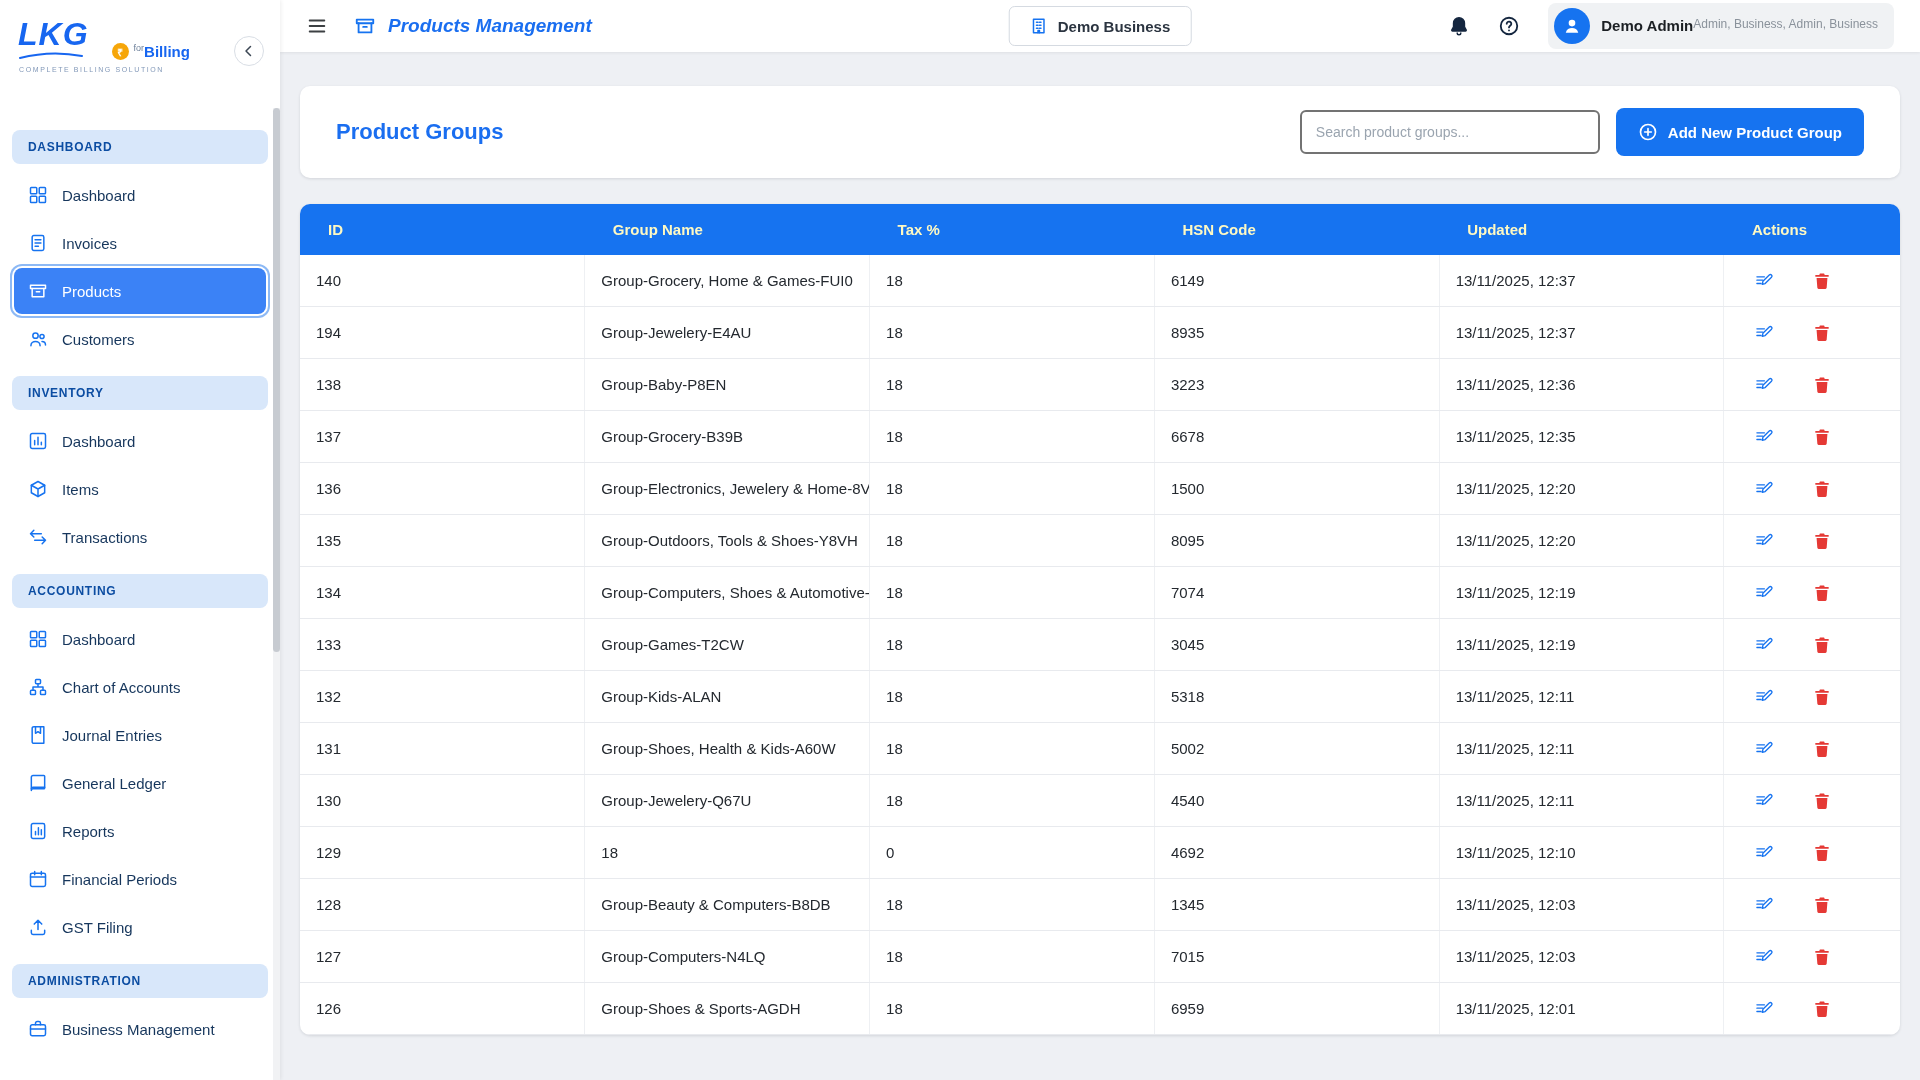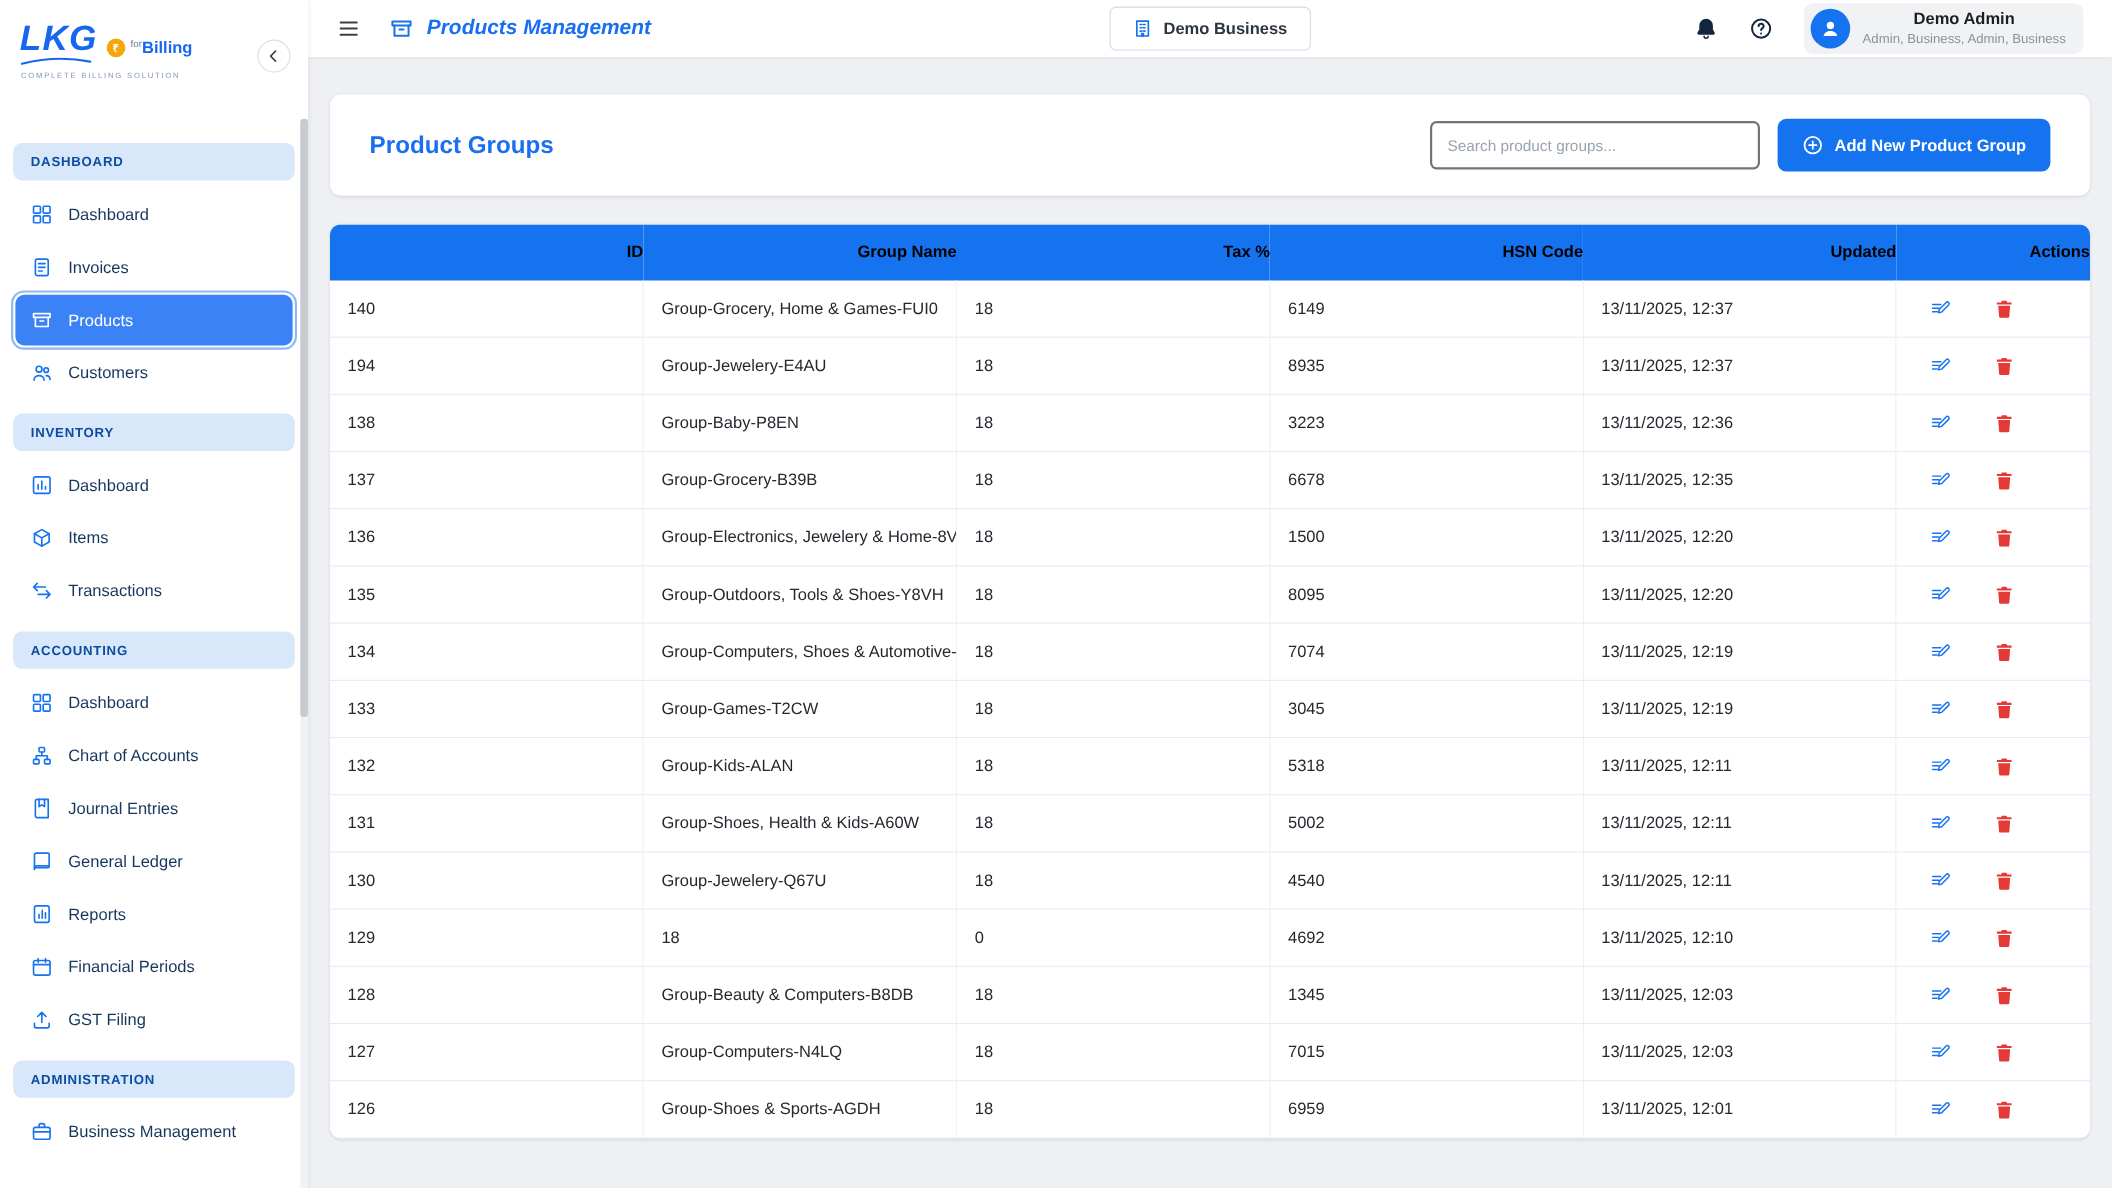--- a/index.html
+++ b/index.html
@@ -10,21 +10,21 @@
     color: #24292f;
   }
   .app { display: flex; height: 100%; }
 
   
   .sidebar {
     width: 280px; background: #fff; position: relative;
     box-shadow: 1px 0 4px rgba(0,0,0,.07); z-index: 5; flex: none;
   }
   .logo-area { height: 108px; padding: 18px 18px 0; position: relative; }
-  .logo-row { display: flex; align-items: center; gap: 8px; }
+  .logo-row { display: flex; align-items: flex-end; gap: 23px; }
   .logo-lkg { font-size: 32px; font-weight: 800; font-style: italic; color: #1766f0; letter-spacing: 1px; line-height: 1; }
   .logo-swoosh { display: block; margin-top: 2px; }
   .logo-sub { display: flex; align-items: center; gap: 5px; margin-top: 8px; }
   .coin { width: 17px; height: 17px; border-radius: 50%; background: #f6a609; color: #fff;
           font-size: 10px; font-weight: 700; display: flex; align-items: center; justify-content: center; }
   .sub-stack { display: flex; flex-direction: row; line-height: 1; }
   .sub-for { font-size: 9px; color: #6b7f99; }
   .sub-billing { font-size: 15px; font-weight: 700; color: #1766f0; }
   .tagline { position: absolute; left: 19px; top: 66px; font-size: 7px; letter-spacing: 1.6px; color: #8298b8; }
   .collapse-btn {
@@ -69,21 +69,21 @@
   }
   .business-select .ic { color: #1673f0; }
   .topbar-right { margin-left: auto; display: flex; align-items: center; gap: 28px; }
   .icon-btn { background: none; border: none; cursor: pointer; color: #14263f; display: flex; }
   .user-chip {
     display: flex; align-items: center; gap: 11px; background: #f0f2f4; border-radius: 8px;
     padding: 5px 16px 5px 6px; cursor: pointer;
   }
   .avatar { width: 36px; height: 36px; border-radius: 50%; background: #1673f0;
             display: flex; align-items: center; justify-content: center; flex: none; }
-  .user-meta { display: flex; flex-direction: column; line-height: 1.25; align-items: center; }
+  .user-meta { display: flex; flex-direction: row; line-height: 1.25; }
   .user-name { font-size: 15px; font-weight: 700; color: #1b1f23; white-space: nowrap; }
   .user-roles { font-size: 12px; color: #8a929b; white-space: nowrap; }
 
   .content { flex: 1; padding: 34px 20px 0; overflow: hidden; }
   .card { background: #fff; border-radius: 10px; box-shadow: 0 1px 3px rgba(16,24,40,.12); }
 
   .toolbar-card { display: flex; align-items: center; gap: 16px; padding: 22px 36px; margin-bottom: 26px; }
   .pg-title { font-size: 22px; font-weight: 700; color: #1a6ef0; flex: 1; }
   .search-input {
     width: 300px; height: 44px; border: 2px solid #737373; border-radius: 6px;
@@ -93,22 +93,22 @@
   .add-btn {
     display: flex; align-items: center; gap: 10px; height: 48px; padding: 0 22px;
     background: #1673f0; border: none; border-radius: 8px; color: #fff; cursor: pointer;
     font-size: 15px; font-weight: 700; font-family: inherit;
   }
 
   .table-card { overflow: hidden; }
   table { width: 100%; border-collapse: collapse; table-layout: fixed; }
   col.c5 { width: 17.8%; } col.ca { width: auto; }
   thead th {
-    background: #1673f0; color: #000000; text-align: right; font-size: 15px; font-weight: 700;
-    padding: 17px 0; white-space: nowrap;
+    background: #1673f0; color: #fef9c3; text-align: left; font-size: 15px; font-weight: 700;
+    padding: 17px 28px; white-space: nowrap;
   }
   tbody td {
     padding: 17px 16px; font-size: 15px; color: #24292f;
     border-bottom: 1px solid #e8eaee; border-right: 1px solid #eef0f3;
     white-space: nowrap; overflow: hidden;
   }
   tbody td:last-child { border-right: none; }
   .c-actions { padding: 10px 16px 10px 26px; }
   .actions-wrap { display: flex; align-items: center; gap: 30px; }
   .ib { background: none; border: none; cursor: pointer; display: flex; padding: 4px; }

